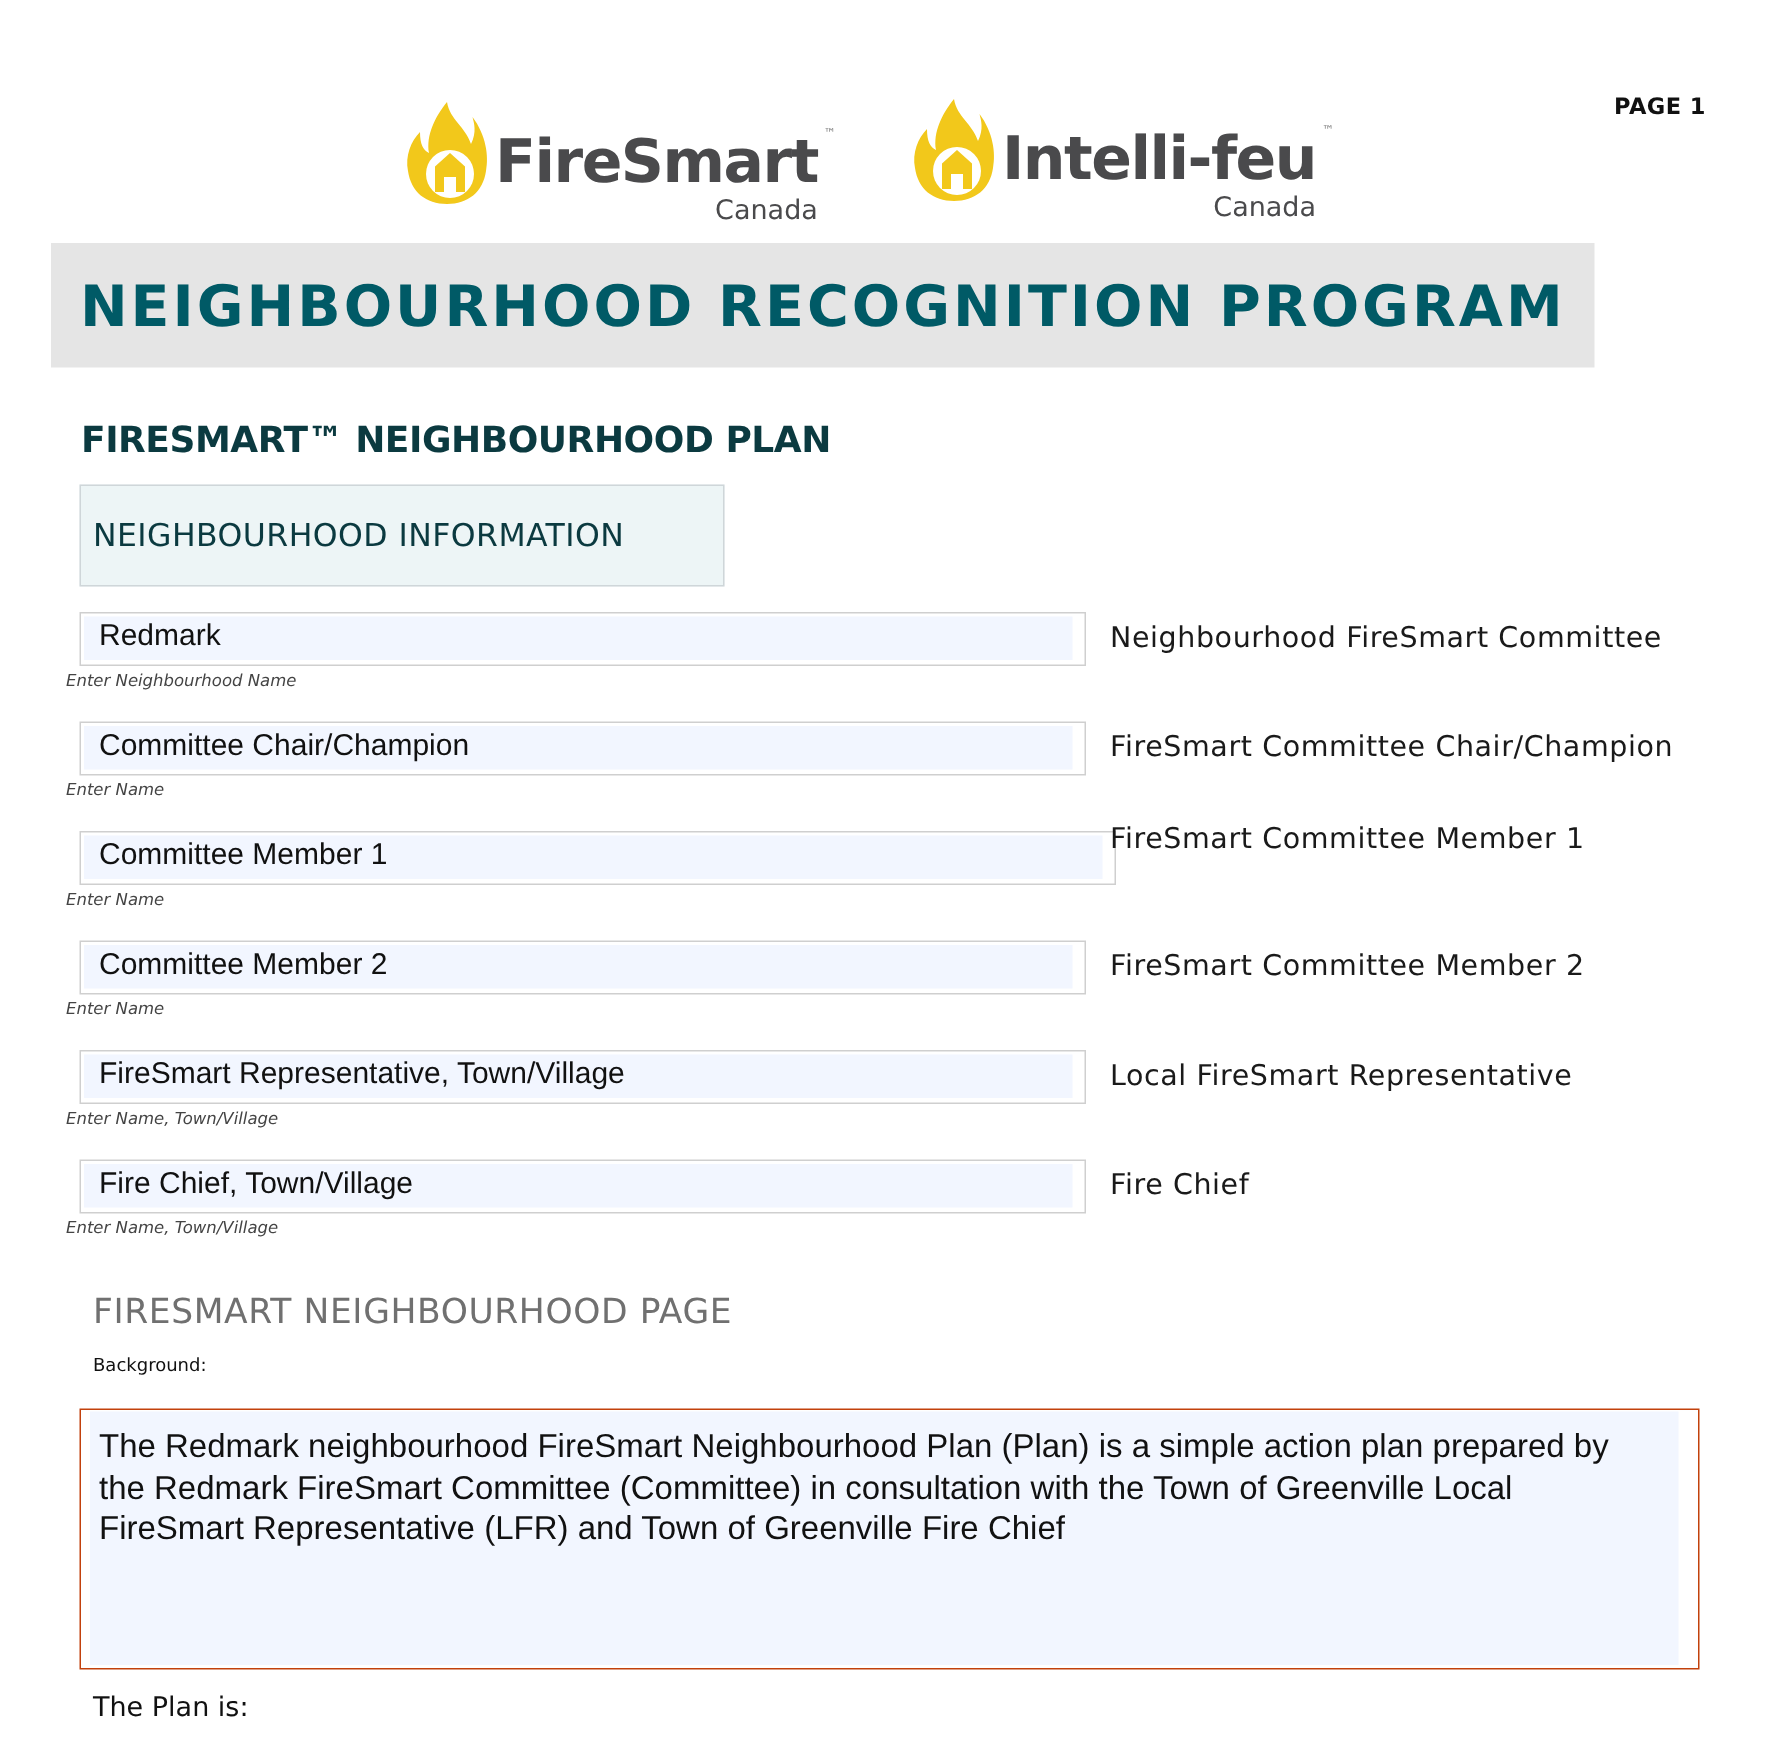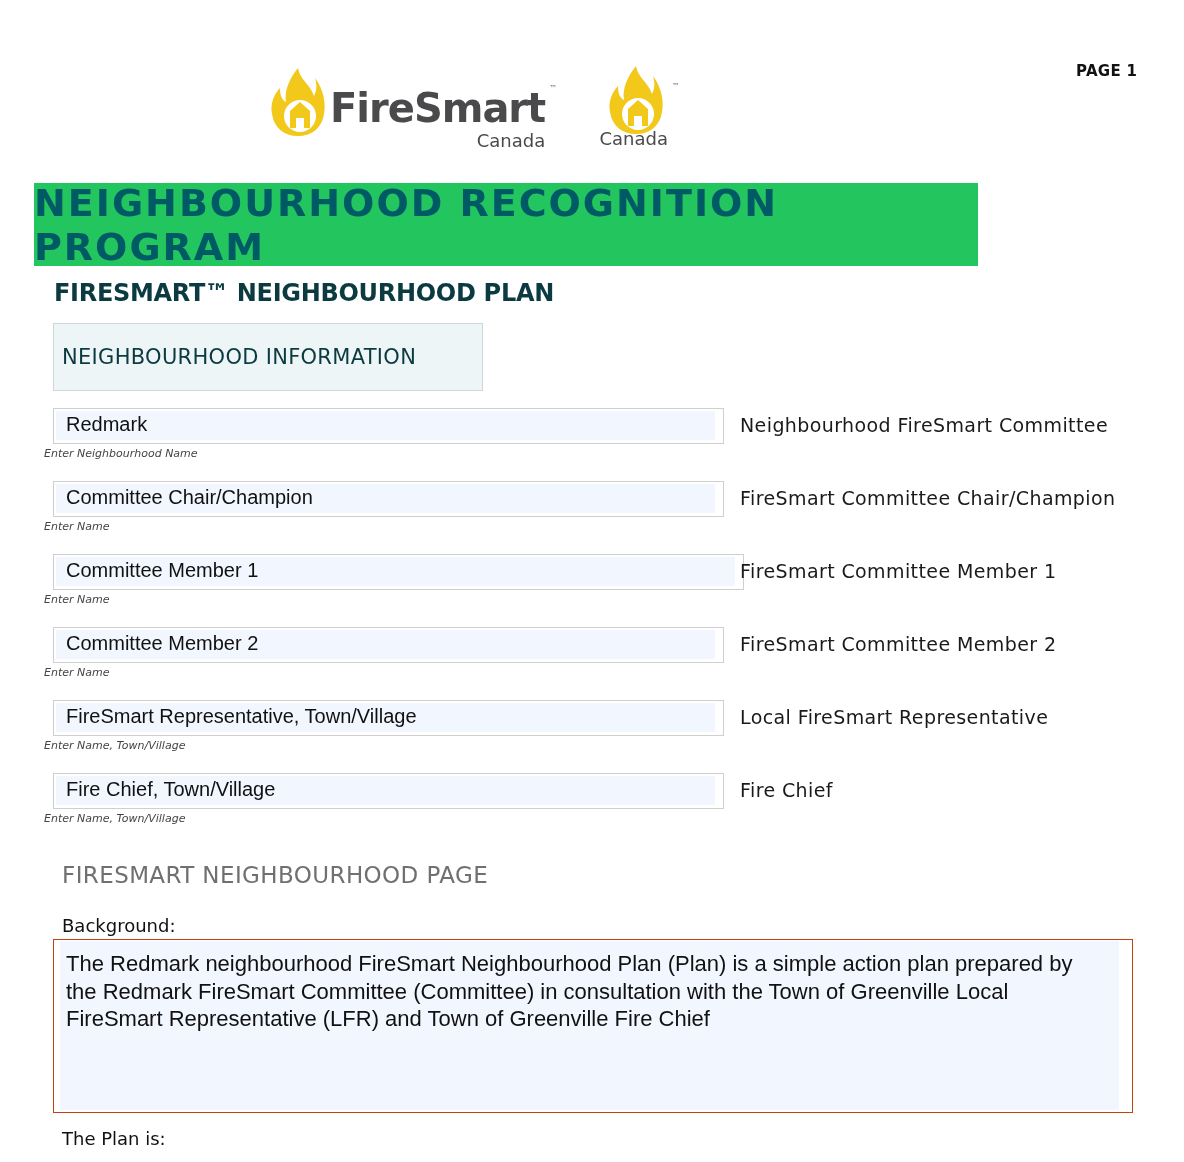--- a/index.html
+++ b/index.html
@@ -4,32 +4,32 @@
 <style>
   html, body { margin:0; padding:0; background:#ffffff; }
   body { width:1184px; height:1162px; position:relative; overflow:hidden; font-family:"DejaVu Sans", sans-serif; color:#1a1a1a; }
   .page-num { position:absolute; left:1076px; top:62px; font-size:15px; font-weight:bold; color:#111; letter-spacing:0.3px; }
   .logo { position:absolute; display:flex; align-items:flex-start; }
   .logo .flame { width:56px; height:72px; }
   .logo .wordmark { margin-left:4px; position:relative; }
   .logo .brand { font-family:"DejaVu Sans", sans-serif; font-weight:bold; font-size:40px; color:#4a4a4c; letter-spacing:-1px; line-height:1; display:block; margin-top:22px; }
   .logo .tm { position:absolute; top:18px; right:-12px; font-size:8px; color:#777; }
   .logo .country { position:absolute; right:0; top:64px; font-size:18px; color:#4a4a4c; }
-  .banner { position:absolute; left:34px; top:183px; width:944px; height:83px; background:#22c55e; display:flex; align-items:center; justify-content:center; }
+  .banner { position:absolute; left:34px; top:162px; width:1029px; height:83px; background:#e5e5e5; display:flex; align-items:center; justify-content:center; }
   .banner-title { font-family:"DejaVu Sans", sans-serif; font-weight:bold; font-size:38px; color:#005a66; letter-spacing:2px; }
   .section-title { position:absolute; left:54px; top:279px; font-size:24px; font-weight:bold; color:#0b3a40; letter-spacing:-0.3px; }
   .info-box { position:absolute; left:53px; top:323px; width:428px; height:66px; background:#edf5f6; border:1px solid #cfd6d9; }
   .info-box span { position:absolute; left:8px; top:21px; font-size:21px; color:#0b3a40; letter-spacing:0.3px; }
   .field { position:absolute; left:53px; width:669px; height:34px; border:1px solid #cfcfcf; background:#fff; }
   .field .fill { position:absolute; left:2px; top:2px; right:8px; bottom:3px; background:#f2f6ff; }
   .field .val { position:absolute; left:12px; top:4px; font-family:"Liberation Sans", sans-serif; font-size:20px; color:#111; white-space:nowrap; }
   .hint { position:absolute; left:44px; font-size:11px; font-style:italic; color:#444; }
   .label-r { position:absolute; left:740px; font-size:19px; color:#1a1a1a; letter-spacing:0.4px; }
   .plan-head { position:absolute; left:62px; top:862px; font-size:23px; color:#707070; letter-spacing:0.4px; }
-  .bg-label { position:absolute; left:62px; top:903px; font-size:18px; color:#111;margin-top:12px; }
+  .bg-label { position:absolute; left:62px; top:903px; font-size:12px; color:#111; }
   .textarea { position:absolute; left:53px; top:939px; width:1078px; height:172px; border:1px solid #c2410c; background:#fff; }
   .textarea .fill { position:absolute; left:6px; top:1px; right:13px; bottom:2px; background:#f2f6ff; }
   .textarea .val { position:absolute; left:12px; top:10px; width:1010px; font-family:"Liberation Sans", sans-serif; font-size:22px; line-height:27.5px; color:#111; }
   .plan-is { position:absolute; left:62px; top:1128px; font-size:18px; color:#111; }
 </style>
 </head>
 <body>
 
 <div class="page-num">PAGE 1</div>
 
@@ -48,20 +48,21 @@
 </div>
 
 <div class="logo" style="left:608px; top:64px;">
   <svg class="flame" viewBox="0 0 56 72">
     <path d="M28 2 C30 14 40 18 44 30 C48 22 46 16 45 12 C54 24 56 38 54 48 C52 62 42 70 28 70 C14 70 4 62 2 48 C0 38 4 28 10 22 C10 30 12 34 16 36 C14 24 20 12 28 2 Z" fill="#f2c81b"></path>
     <circle cx="30" cy="50" r="16" fill="#ffffff"></circle>
     <path d="M30 36 L40 45 L40 62 L20 62 L20 45 Z" fill="#f2c81b"></path>
     <rect x="26" y="52" width="8" height="10" fill="#ffffff"></rect>
   </svg>
   <div class="wordmark">
+    <span class="brand">Intelli-feu</span>
     <span class="tm">™</span>
     <span class="country">Canada</span>
   </div>
 </div>
 
 <div class="banner">
   <span class="banner-title">NEIGHBOURHOOD RECOGNITION PROGRAM</span>
 </div>
 
 <div class="section-title">FIRESMART™ NEIGHBOURHOOD PLAN</div>
@@ -82,21 +83,21 @@
   <span class="val">Committee Chair/Champion</span>
 </div>
 <div class="hint" style="top:520px;">Enter Name</div>
 <div class="label-r" style="top:487px;">FireSmart Committee Chair/Champion</div>
 
 <div class="field" style="top:554px;padding-left:20px;">
   <div class="fill"></div>
   <span class="val">Committee Member 1</span>
 </div>
 <div class="hint" style="top:593px;">Enter Name</div>
-<div class="label-r" style="top:560px;">FireSmart Committee Member 1</div>
+<div class="label-r" style="top:548px;">FireSmart Committee Member 1</div>
 
 <div class="field" style="top:627px;">
   <div class="fill"></div>
   <span class="val">Committee Member 2</span>
 </div>
 <div class="hint" style="top:666px;">Enter Name</div>
 <div class="label-r" style="top:633px;">FireSmart Committee Member 2</div>
 
 <div class="field" style="top:700px;">
   <div class="fill"></div>

